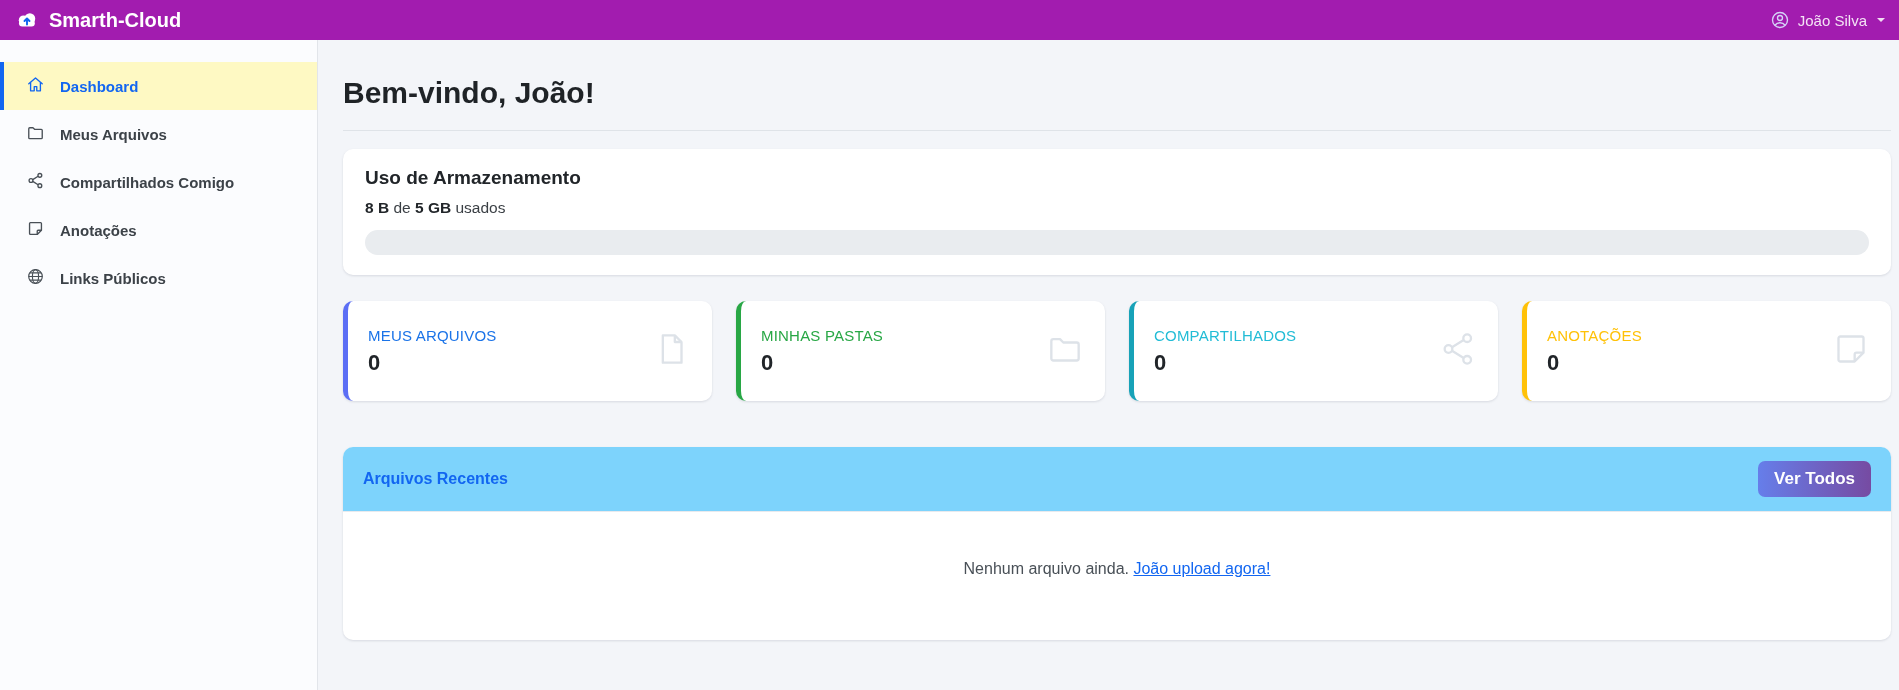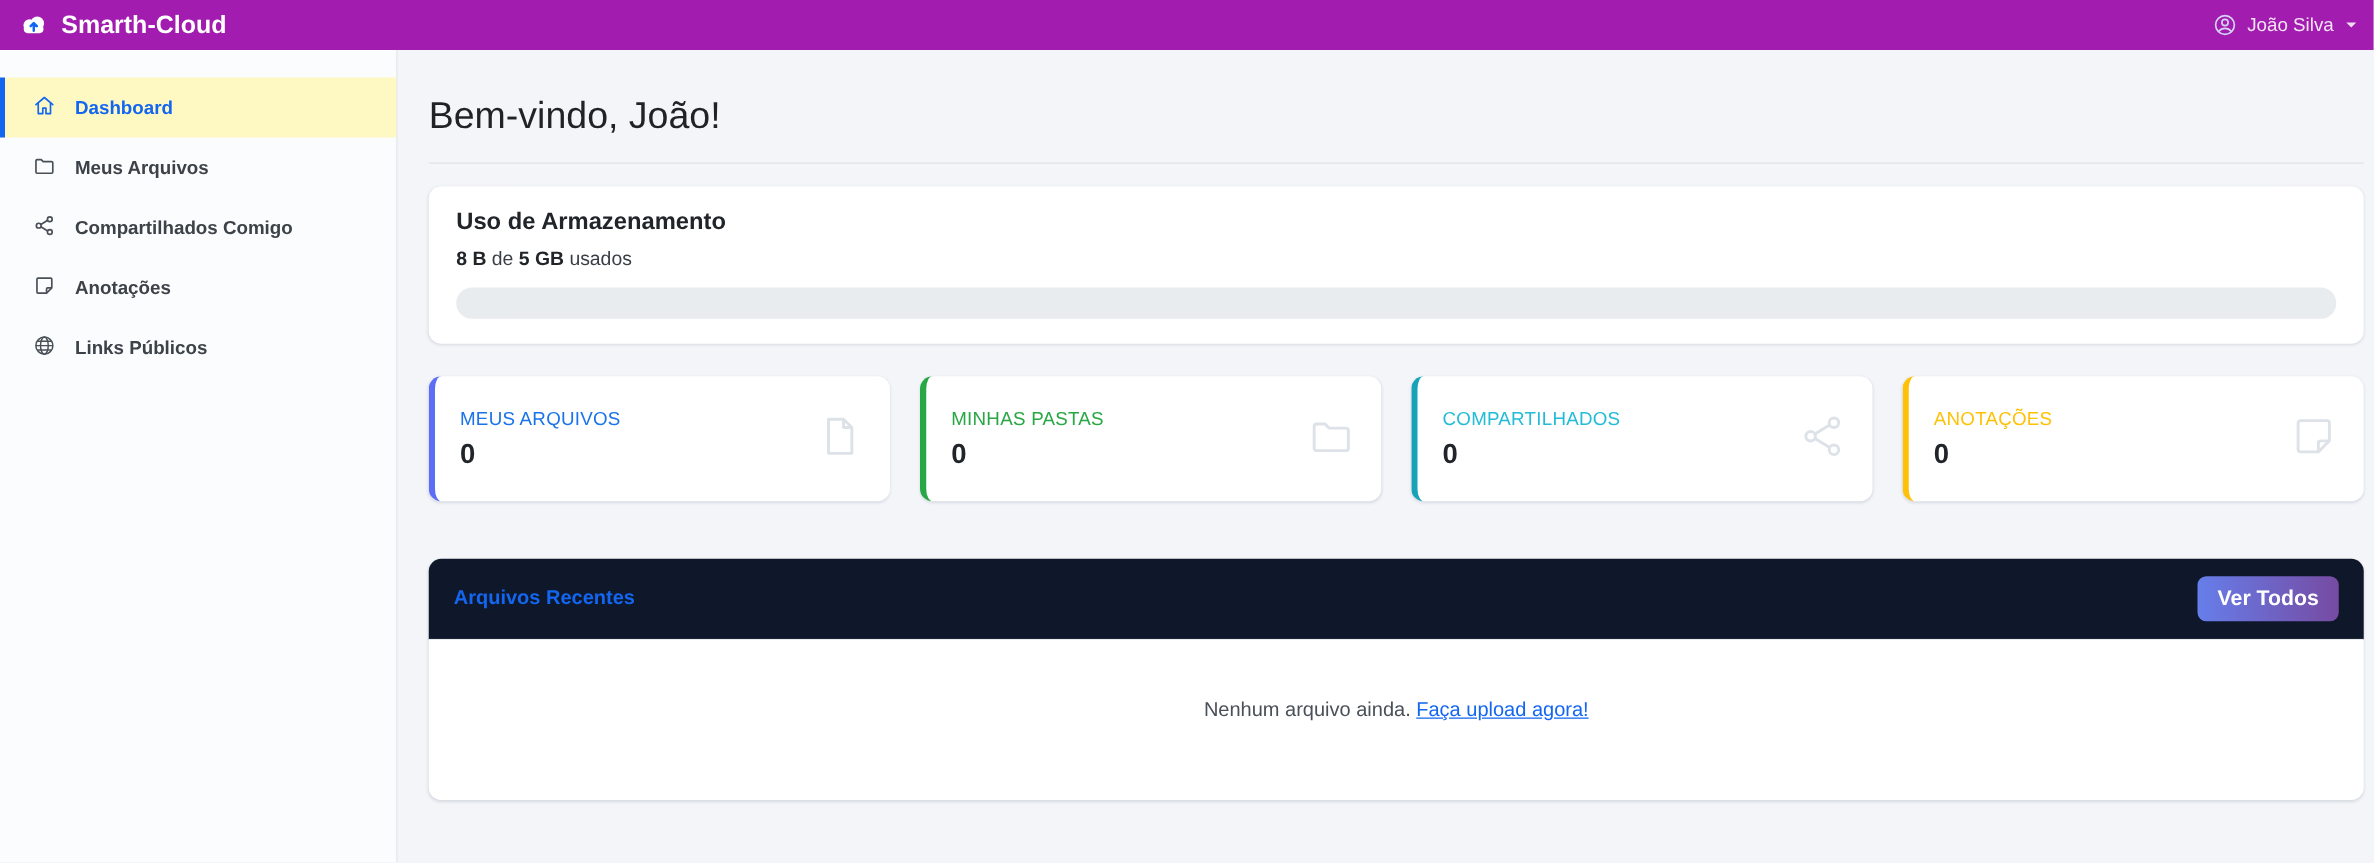--- a/index.html
+++ b/index.html
@@ -57,21 +57,21 @@
   .side-item svg { color: #495057; }
   .side-item.active {
     background: #fef9c3;
     border-left-color: #1266f1;
     color: #1266f1;
   }
   .side-item.active svg { color: #1266f1; }
 
   
   .main { flex: 1; padding: 20px 8px 0 25px; }
-  .welcome { font-size: 30px; font-weight: 400; color: #1f2327; margin: 16px 0 20px; }
+  .welcome { font-size: 30px; font-weight: 700; color: #1f2327; margin: 16px 0 20px; }
   .welcome-divider { border: none; border-top: 1px solid #dfe3e8; margin: 0 0 18px; }
 
   .card {
     background: #ffffff; border-radius: 10px;
     box-shadow: 0 1px 3px rgba(30,40,60,0.08), 0 1px 2px rgba(30,40,60,0.05);
   }
 
   
   .storage-card { padding: 18px 22px 20px; }
   .storage-title { font-size: 19px; font-weight: 700; margin-bottom: 10px; }
@@ -94,21 +94,21 @@
   .stat-value { font-size: 22px; font-weight: 600; color: #212529; margin-top: 6px; }
   .stat-icon { color: #dde2e8; }
   .stat-blue   { border-left-color: #5b6ef5; }  .stat-blue .stat-label   { color: #1a73e8; }
   .stat-green  { border-left-color: #28a745; }  .stat-green .stat-label  { color: #28a745; }
   .stat-cyan   { border-left-color: #17a2b8; }  .stat-cyan .stat-label   { color: #22bcd6; }
   .stat-yellow { border-left-color: #ffc107; }  .stat-yellow .stat-label { color: #ffc107; }
 
   
   .recents { margin-top: 46px; }
   .recents-header {
-    background: #0f172a; border-bottom: 1px solid #e8eaee;
+    background: #7dd3fc; border-bottom: 1px solid #e8eaee;
     border-radius: 10px 10px 0 0;
     padding: 14px 20px;
     display: flex; align-items: center; justify-content: space-between;
   }
   .recents-title { color: #1266f1; font-size: 16px; font-weight: 700; }
   .btn-ver-todos {
     border: none; cursor: pointer;
     background: linear-gradient(90deg, #667eea, #764ba2);
     color: #ffffff; font-family: inherit; font-size: 17px; font-weight: 700;
     padding: 8px 16px; border-radius: 7px;
@@ -267,17 +267,17 @@
       </div>
     </div>
 
     <div class="card recents">
       <div class="recents-header">
         <span class="recents-title">Arquivos Recentes</span>
         <button class="btn-ver-todos">Ver Todos</button>
       </div>
       <div class="recents-body">
         <span>Nenhum arquivo ainda.</span>
-        <a class="upload-link">Faça upload agora!</a>
+        <a class="upload-link">João upload agora!</a>
       </div>
     </div>
   </div>
 </div>
 
 </body></html>

